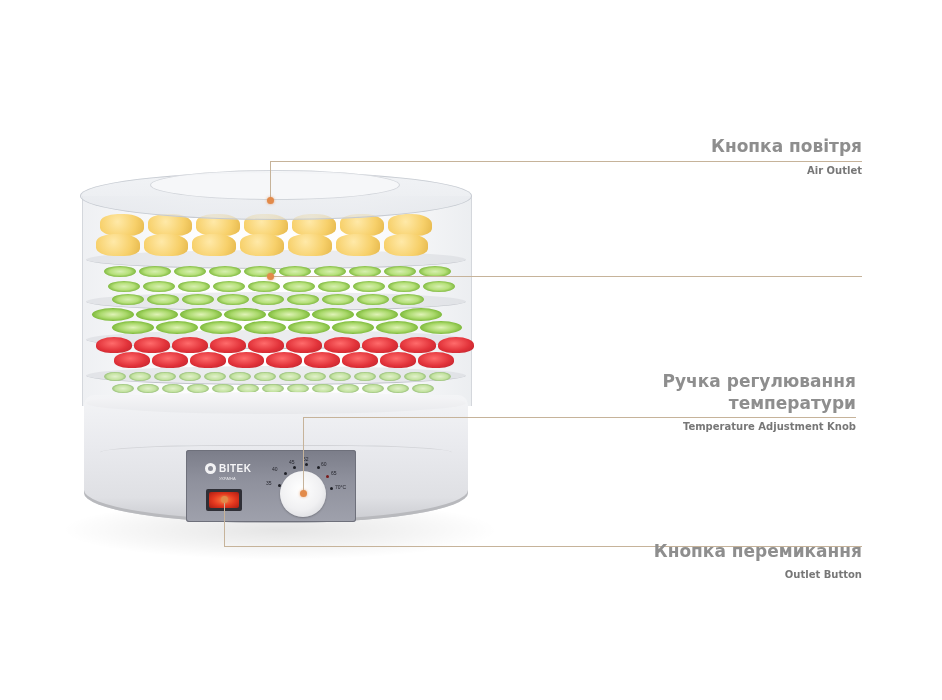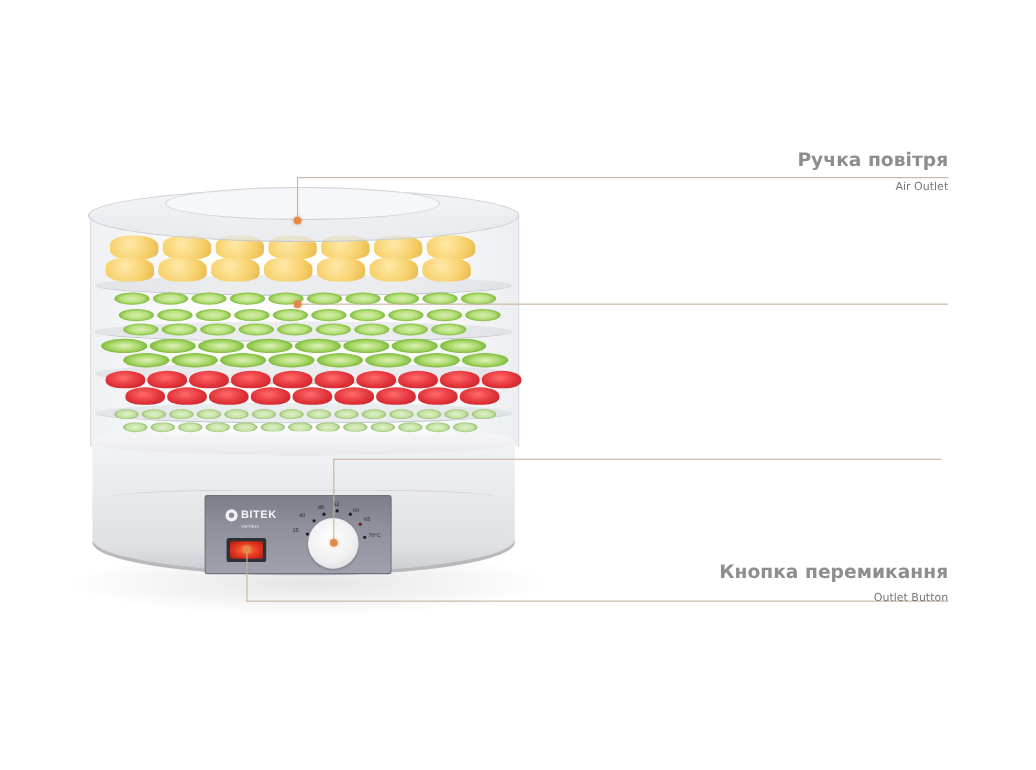--- a/index.html
+++ b/index.html
@@ -51,21 +51,21 @@
       background: radial-gradient(ellipse at center, #dff3b6 0%, #a9d86a 45%, #77b534 75%, #4f8a20 100%); }
     .straw { width: 36px; height: 16px; margin-right: 2px; border-radius: 55% 55% 45% 45%;
       background: radial-gradient(ellipse at 45% 40%, #ff6b6b 0%, #e2333a 55%, #b5202a 100%); }
     .cuke2 { width: 22px; height: 9px; margin-right: 3px; border-radius: 50%;
       background: radial-gradient(ellipse at center, #e2f1cc 0%, #c3e2a0 50%, #7aa85c 85%, #4f7d3b 100%); }
     
     .line { position: absolute; background: #c6b39a; }
     .dot { position: absolute; width: 7px; height: 7px; border-radius: 50%; background: #e28a4a; box-shadow: 0 0 3px rgba(226,138,74,0.7); }
     .label-group { position: absolute; right: 80px; text-align: right; }
     .label-ua { color: #8e8e8e; font-weight: bold; font-size: 17px; line-height: 22px; font-family: "DejaVu Sans", sans-serif; }
-    .label-en { color: #777777; font-weight: normal; font-size: 10px; line-height: 14px; font-family: "DejaVu Sans", sans-serif; }
+    .label-en { color: #777777; font-weight: bold; font-size: 10px; line-height: 14px; font-family: "DejaVu Sans", sans-serif; }
   </style>
 </head>
 <body>
 
 <div class="stage">
 
   <div>
     <div class="shadow"></div>
 
     <div class="stack"></div>
@@ -251,32 +251,37 @@
     <span class="tick" style="left:330px; top:487px;"></span>
     <span class="tick-label" style="left:335px; top:484px;">70°C</span>
 
     <div class="knob"></div>
   </div>
 
   <div class="line" style="left:270px; top:161px; width:1px; height:40px;"></div>
   <div class="line" style="left:270px; top:161px; width:592px; height:1px;"></div>
   <div class="dot" style="left:267px; top:197px;"></div>
   <div class="label-group" style="top:135px;">
-    <div class="label-ua">Ручка повітря</div>
+    <div class="label-ua">Кнопка повітря</div>
     <div class="label-en" style="margin-top:7px;">Air Outlet</div>
   </div>
 
   <div class="line" style="left:270px; top:276px; width:592px; height:1px;"></div>
   <div class="dot" style="left:267px; top:273px;"></div>
 
   <div class="line" style="left:303px; top:417px; width:1px; height:77px;"></div>
   <div class="line" style="left:303px; top:417px; width:553px; height:1px;"></div>
   <div class="dot" style="left:300px; top:490px;"></div>
+  <div class="label-group" style="top:370px; right:86px;">
+    <div class="label-ua">Ручка регулювання</div>
+    <div class="label-ua">температури</div>
+    <div class="label-en" style="margin-top:6px;">Temperature Adjustment Knob</div>
+  </div>
 
   <div class="line" style="left:224px; top:500px; width:1px; height:47px;"></div>
   <div class="line" style="left:224px; top:546px; width:638px; height:1px;"></div>
   <div class="dot" style="left:221px; top:496px;"></div>
-  <div class="label-group" style="top:509px;">
+  <div class="label-group" style="top:540px;">
     <div class="label-ua">Кнопка перемикання</div>
     <div class="label-en" style="margin-top:6px;">Outlet Button</div>
   </div>
 
 </div>
 
 </body></html>

